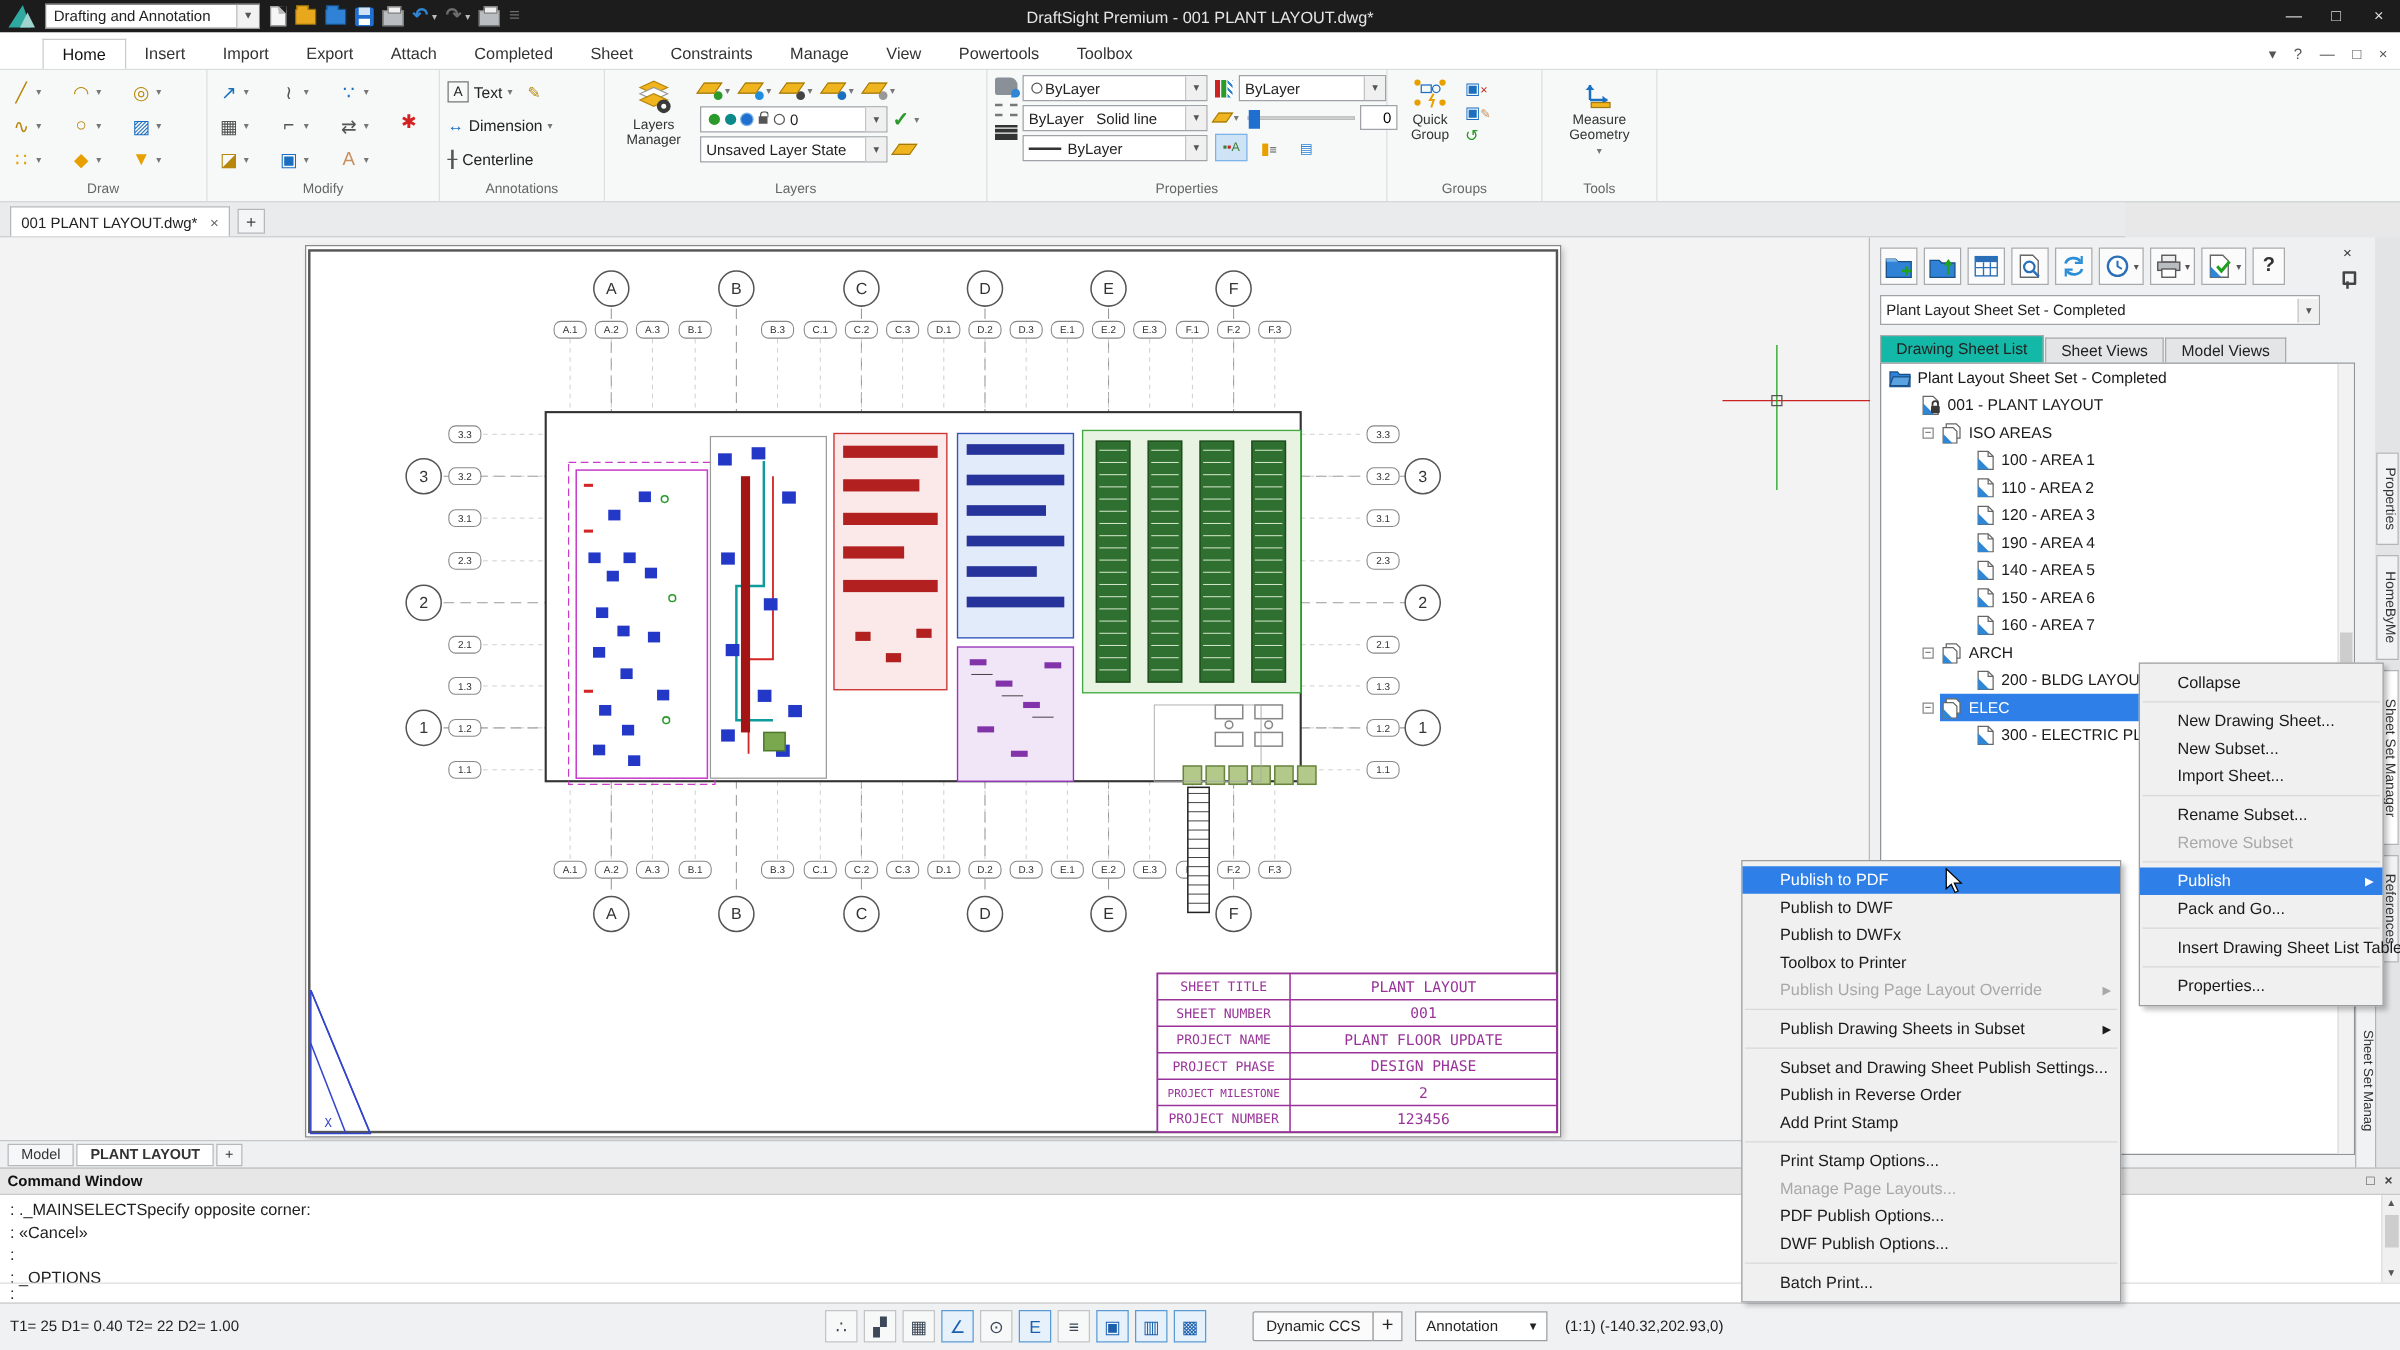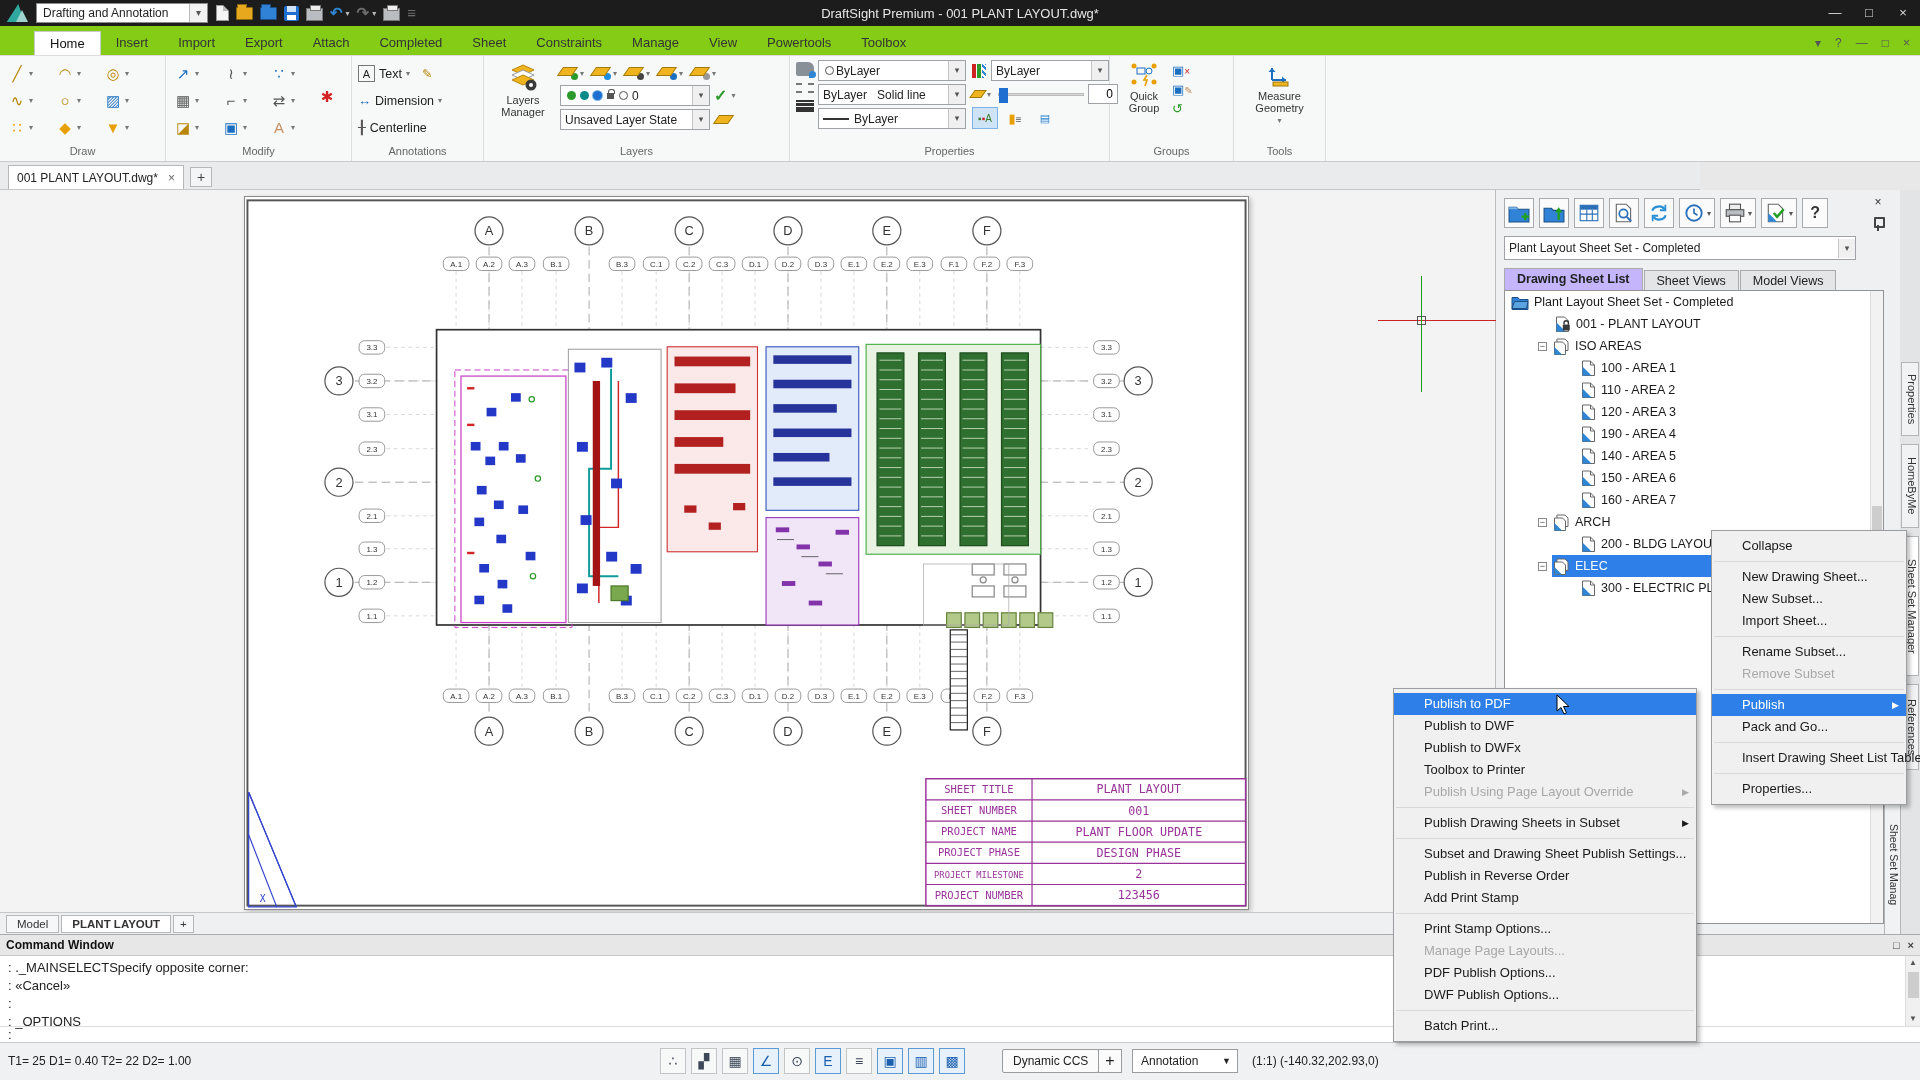--- a/index.html
+++ b/index.html
@@ -27,21 +27,21 @@
 .qi.printer{width:17px;height:13px;background:#b9bdc2;border:1px solid #777;position:relative;margin-top:3px}
 .qi.printer::before{content:"";position:absolute;left:3px;top:-4px;width:9px;height:4px;background:#eee;border:1px solid #777}
 .qi.blue{color:#2e86d4;font-weight:bold}
 .qi.gray{color:#6d6d6d;font-weight:bold}
 .qat .mini{font-size:8px;color:#bbb;margin-left:-4px}
 .tb-title{position:absolute;left:0;right:0;text-align:center;font-size:13px;pointer-events:none}
 .winbtns{margin-left:auto;display:flex}
 .winbtns div{width:34px;height:26px;text-align:center;line-height:26px;font-size:13px;color:#ddd}
 
 
-.tabrow{position:absolute;left:0;top:26px;width:1920px;height:30px;background:#84cc16;border-bottom:1px solid #dcdddf;display:flex;align-items:flex-end}
+.tabrow{position:absolute;left:0;top:26px;width:1920px;height:30px;background:#ffffff;border-bottom:1px solid #dcdddf;display:flex;align-items:flex-end}
 .rtabs{display:flex;margin-left:34px;height:24px}
 .rtab{padding:0 15px;font-size:13px;color:#333;line-height:24px}
 .rtab.active{background:#fff;border:1px solid #c9cbcd;border-bottom:none;color:#111}
 .tabrow-right{margin-left:auto;margin-right:10px;display:flex;gap:14px;align-items:center;height:24px;color:#555;font-size:12px}
 
 
 .ribbon{position:absolute;left:0;top:56px;width:1920px;height:106px;background:#f7f8f8;border-bottom:1px solid #c9cbcd;display:flex}
 .rpanel{display:flex;flex-direction:column;border-right:1px solid #dddedf;padding:4px 6px 0 6px}
 .rpanel .pbody{flex:1;display:flex;align-items:flex-start}
 .rpanel .plabel{height:16px;text-align:center;font-size:11px;color:#666}
@@ -85,21 +85,21 @@
 
 
 .dock{position:absolute;left:1496px;top:0;width:404px;height:744px;background:#eef0f1}
 .dock-toolbar{position:absolute;left:8px;top:8px;display:flex;gap:5px}
 .dbtn{height:30px;border:1px solid #a8aaac;background:#fbfbfb;display:flex;align-items:center;padding:0 3px}
 .dbtn .dda{font-size:8px;color:#555;margin-left:2px}
 .qmark{font-size:16px;font-weight:bold;color:#333;width:18px;text-align:center}
 .dock-combo{position:absolute;left:8px;top:46px;width:352px;height:24px}
 .dock-tabs{position:absolute;left:8px;top:78px;display:flex;align-items:flex-end;height:23px}
 .ptab{height:21px;line-height:20px;padding:0 12px;font-size:12.5px;color:#222;background:#e3e5e6;border:1px solid #a8aaac;border-bottom:none;margin-right:1px}
-.ptab.active{background:#c4b5fd;height:23px;font-weight:bold}
+.ptab.active{background:#14b8a6;height:23px;font-weight:normal}
 .treebox{position:absolute;left:8px;top:100px;width:380px;height:634px;background:#fff;border:1px solid #919395;overflow:hidden}
 .trow{height:22px;display:flex;align-items:center;font-size:12.5px;color:#1a1a1a;white-space:nowrap}
 .exp{display:inline-block;width:9px;height:9px;border:1px solid #888;background:#fff;font-size:9px;line-height:7px;text-align:center;color:#444;margin-right:5px;flex:none}
 .ticon{display:inline-flex;margin-right:5px;flex:none}
 .selwrap{display:inline-flex;align-items:center;background:#2e80e8;color:#fff;flex:1;height:22px}
 .tree-scroll{position:absolute;right:0;top:0;width:13px;height:100%;background:#f2f2f2;border-left:1px solid #ddd}
 .tree-scroll .thumb{position:absolute;left:1px;top:34%;width:10px;height:46%;background:#cdcdcd}
 .dock-close{position:absolute;left:373px;top:5px;width:18px;height:16px;text-align:center;font-size:12px;color:#333}
 .dock-pin{position:absolute;left:377px;top:26px;width:10px;height:16px}
 .dock-pin::before{content:"";position:absolute;left:1px;top:1px;width:7px;height:7px;border:2px solid #444;border-radius:1px}
@@ -987,21 +987,21 @@
         <div id="tree">
             <div class="trow" style="padding-left: 6px;">
               <span class="ticon">
                 <svg width="18" height="15" viewBox="0 0 18 14">
                   <path d="M1 2h6l1.5 2H17v10H1z" fill="#2f82d6" stroke="#1a4f86"></path>
                   <path d="M1 13l2.5-7H17l-1.5 7z" fill="#5aa2e0" stroke="#1a4f86"></path>
                 </svg>
               </span>
               <span>Plant Layout Sheet Set - Completed</span>
             </div>
-            <div class="trow" style="padding-left: 34px; align-items: center;">
+            <div class="trow" style="padding-left: 16px; align-items: center;">
               <span style="width: 16px; flex: 0 0 auto;"></span>
               <span class="ticon">
                 <svg width="16" height="16" viewBox="0 0 16 16">
                   <path d="M1.5 1h8l4 4v10.5h-12z" fill="#fff" stroke="#666"></path>
                   <path d="M1.5 15.5V6.5l9 9z" fill="#2e86d4"></path>
                   <path d="M9 8.5V7a2.2 2.2 0 0 1 4.4 0v1.5" fill="none" stroke="#333" stroke-width="1.4"></path>
                   <rect x="7.8" y="8.5" width="7" height="6" rx="1" fill="#3a3a3a"></rect>
                 </svg>
               </span>
               <span>001 - PLANT LAYOUT</span>

